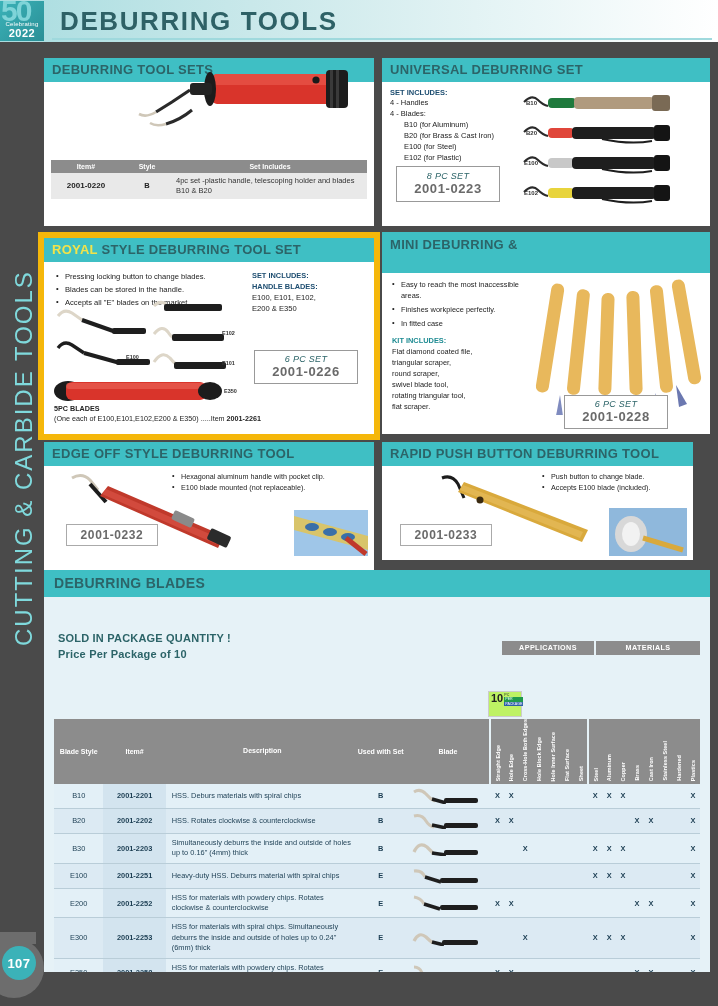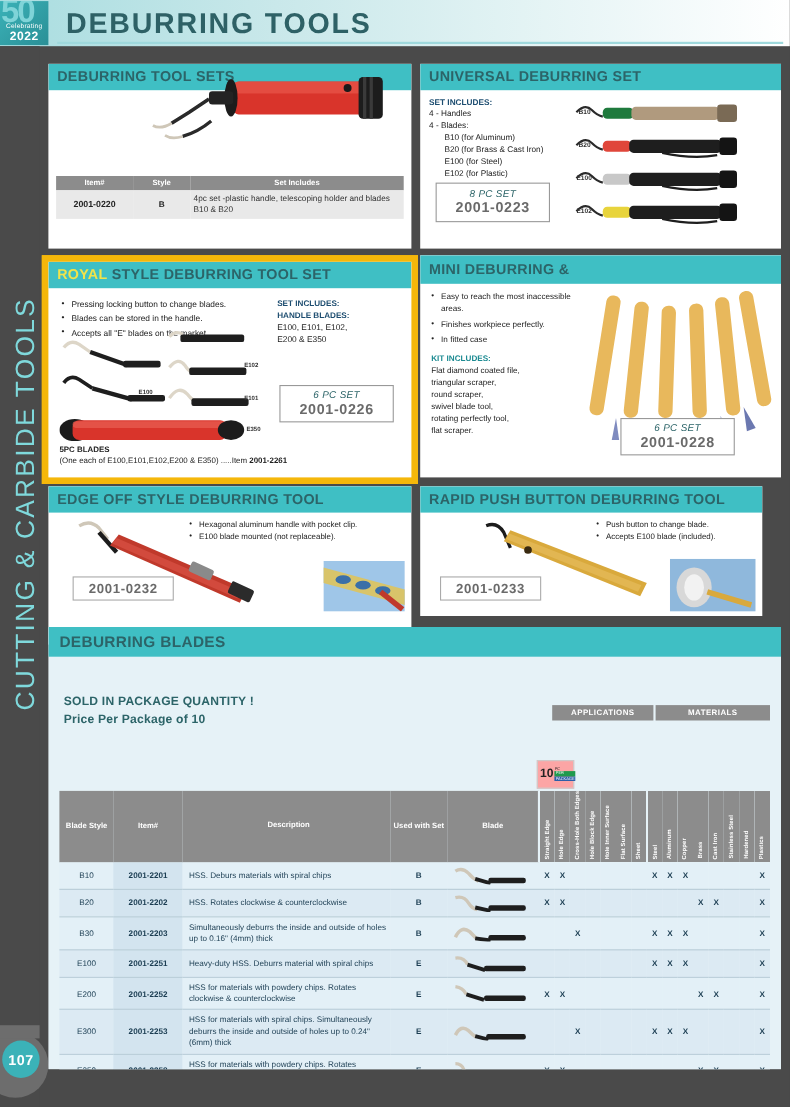--- a/index.html
+++ b/index.html
@@ -81,21 +81,21 @@
   .content { position: absolute; left: 36px; top: 42px; width: 682px; height: 964px; }
 
   
   .panel { position: absolute; background: #ffffff; overflow: hidden; }
   .panel-head {
     background: #3fbfc4; color: #2c6468;
     font-size: 13px; font-weight: bold; letter-spacing: .3px;
     padding: 5px 8px 4px 8px; line-height: 1.12;
     font-stretch: condensed;
   }
-  .panel-head.two-line { padding-top: 6px; padding-bottom: 5px; }
+  .panel-head.two-line { padding-top: 6px; padding-bottom: 20px; }
   .panel-head .royal { color: #f2e34a; }
   .panel-body { position: relative; }
 
   
   #p-tool-sets { left: 8px; top: 16px; width: 330px; height: 168px; }
   #p-tool-sets .panel-body { height: 142px; }
   .tool-sets-img {
     position: absolute; right: 8px; top: -22px; width: 240px; height: 80px;
   }
   .tbl-sets { position: absolute; left: 7px; top: 78px; width: 316px;
@@ -190,21 +190,21 @@
   #rapid-code { left: 18px; top: 58px; width: 92px; height: 22px; }
   .rapid-tool { position: absolute; left: 58px; top: 8px; width: 170px; height: 74px; }
   .rapid-photo { position: absolute; right: 6px; bottom: 2px; width: 78px; height: 48px; }
 
   
   #p-blades { left: 8px; top: 528px; width: 666px; height: 402px; background: #e6f2f7; }
   #p-blades .panel-head { font-size: 14px; padding: 6px 10px 5px 10px; }
   .sold-note { position: absolute; left: 14px; top: 34px; font-size: 11px; font-weight: bold; color: #2c6468; line-height: 1.45; letter-spacing: .2px; }
   .pkg-badge {
     position: absolute; left: 444px; top: 94px; width: 34px; height: 26px;
-    background: #fca5a5; border: 1px solid #ccc; display: flex; align-items: center;
+    background: #bef264; border: 1px solid #ccc; display: flex; 
     padding: 1px 2px;
   }
   .pkg-10 { font-size: 11px; font-weight: bold; color: #222; line-height: 1; }
   .pkg-sm { font-size: 3.6px; line-height: 1.25; color: #222; margin-left: 1px; }
   .pkg-sm .grn { background: #1f9a4d; color: #fff; padding: 0 1px; display:block; }
   .pkg-sm .blu { background: #2d5fa8; color: #fff; padding: 0 1px; display:block; }
 
   
   .grp-bar {
     position: absolute; background: #8c8c8c; color: #fff; font-size: 7.2px;
@@ -449,21 +449,21 @@
         <li>Easy to reach the most inaccessible areas.</li>
         <li>Finishes workpiece perfectly.</li>
         <li>In fitted case</li>
       </ul>
       <div class="mini-kit">
         <div class="hd">KIT INCLUDES:</div>
         <div>Flat diamond coated file,</div>
         <div>triangular scraper,</div>
         <div>round scraper,</div>
         <div>swivel blade tool,</div>
-        <div>rotating perfectly tool,</div>
+        <div>rotating triangular tool,</div>
         <div>flat scraper.</div>
       </div>
       <div class="mini-pcset">
         <div class="pc-label">6 PC SET</div>
         <div class="pc-num">2001-0228</div>
       </div>
     </div>
   </div>
 
   <div class="panel" id="p-edgeoff">

